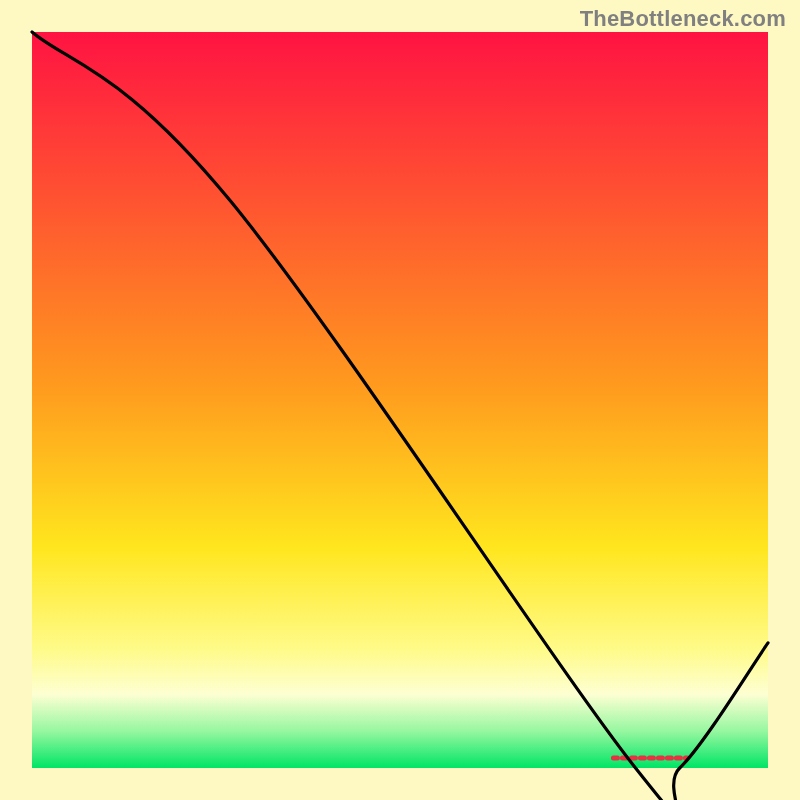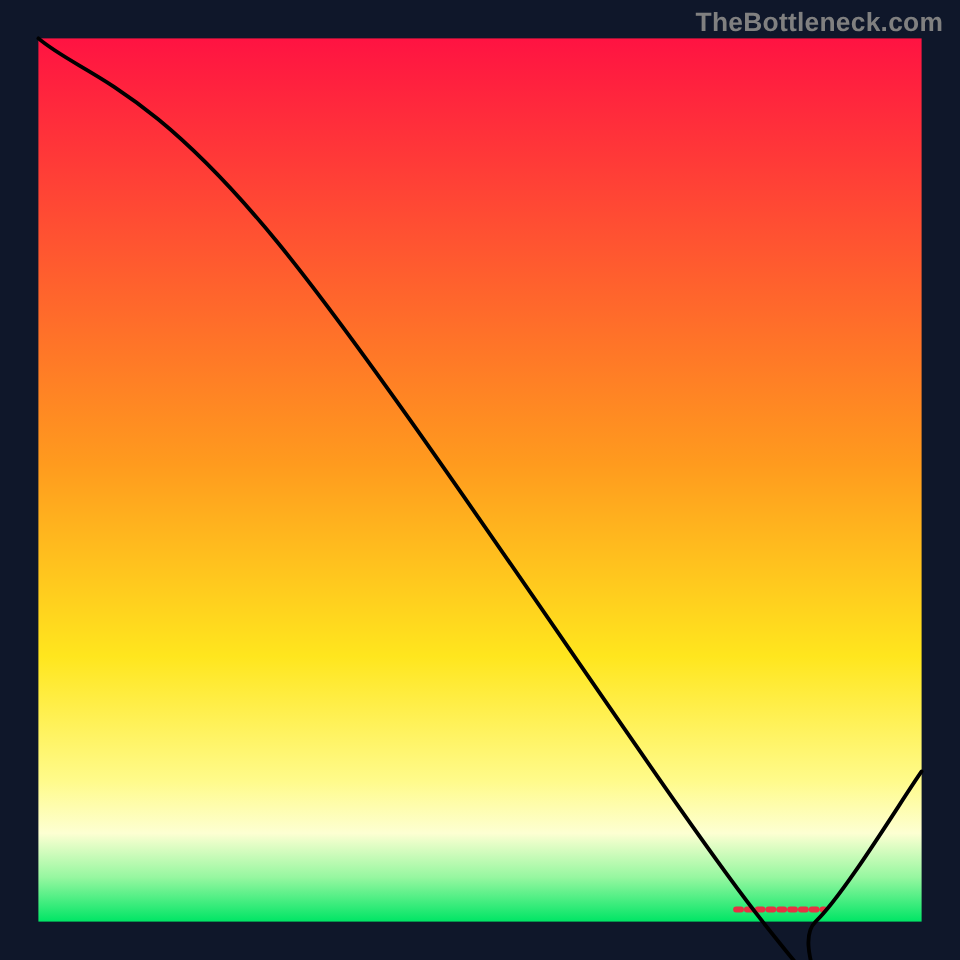--- a/index.html
+++ b/index.html
@@ -7,21 +7,21 @@
     padding: 0;
     width: 800px;
     height: 800px;
     background: #000;
     overflow: hidden;
   }
   .stage {
     position: relative;
     width: 800px;
     height: 800px;
-    background: #0f172a;
+    background: #fef9c3;
   }
   svg {
     position: absolute;
     top: 0;
     left: 0;
   }
   .watermark {
     position: absolute;
     top: 6px;
     right: 14px;

